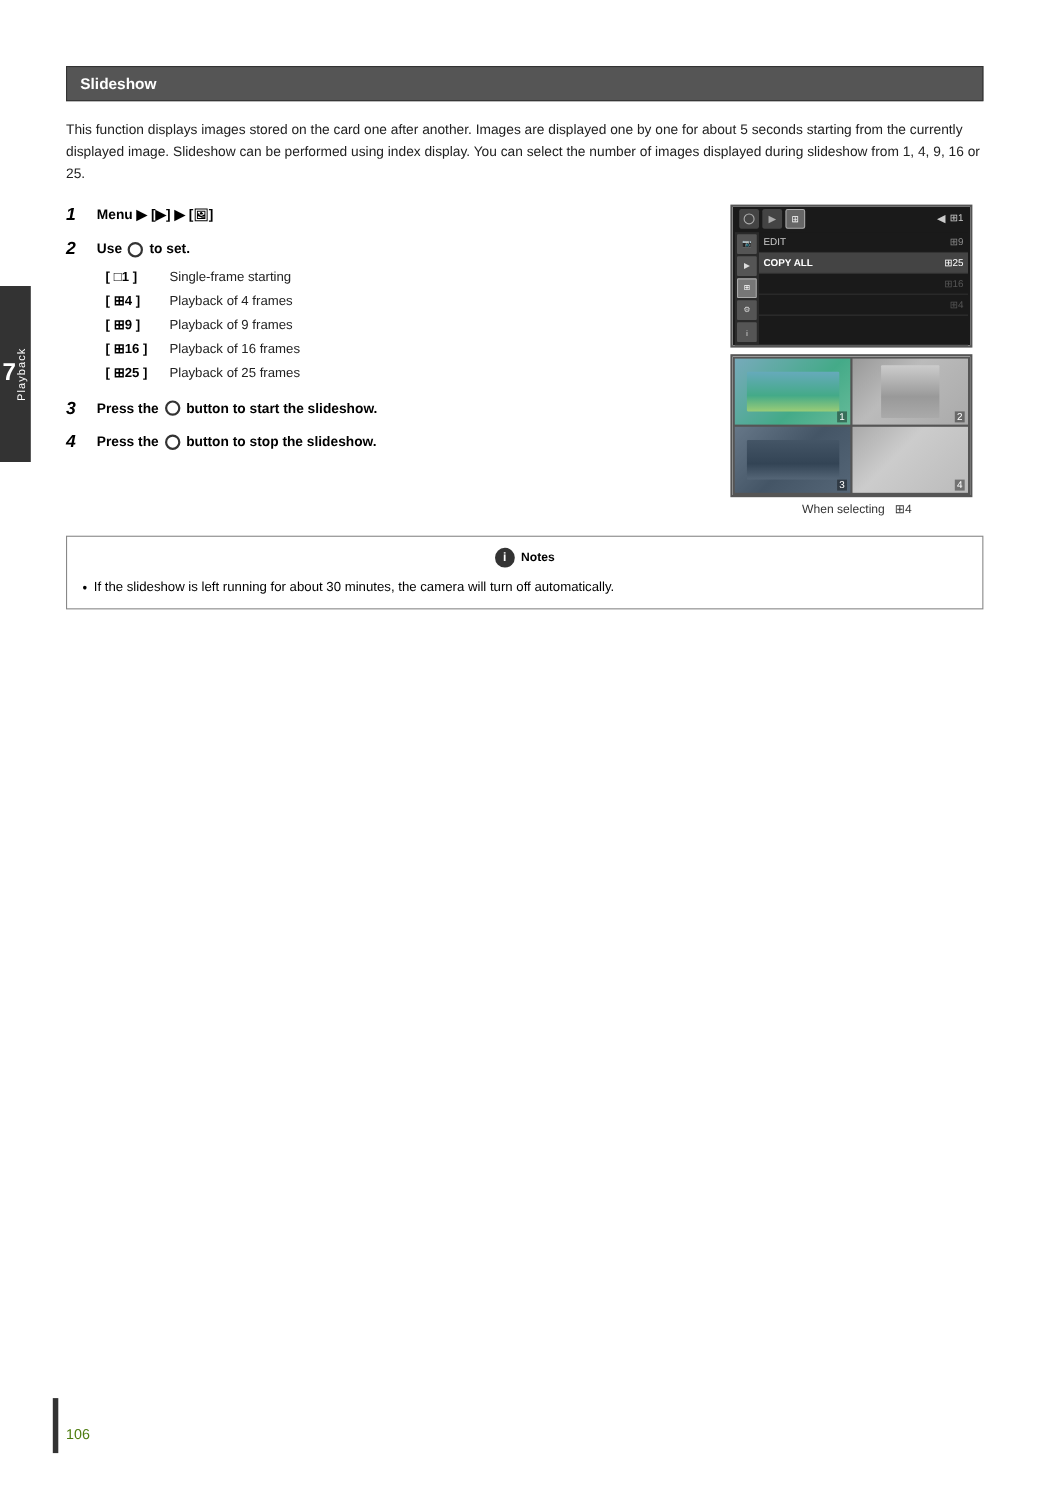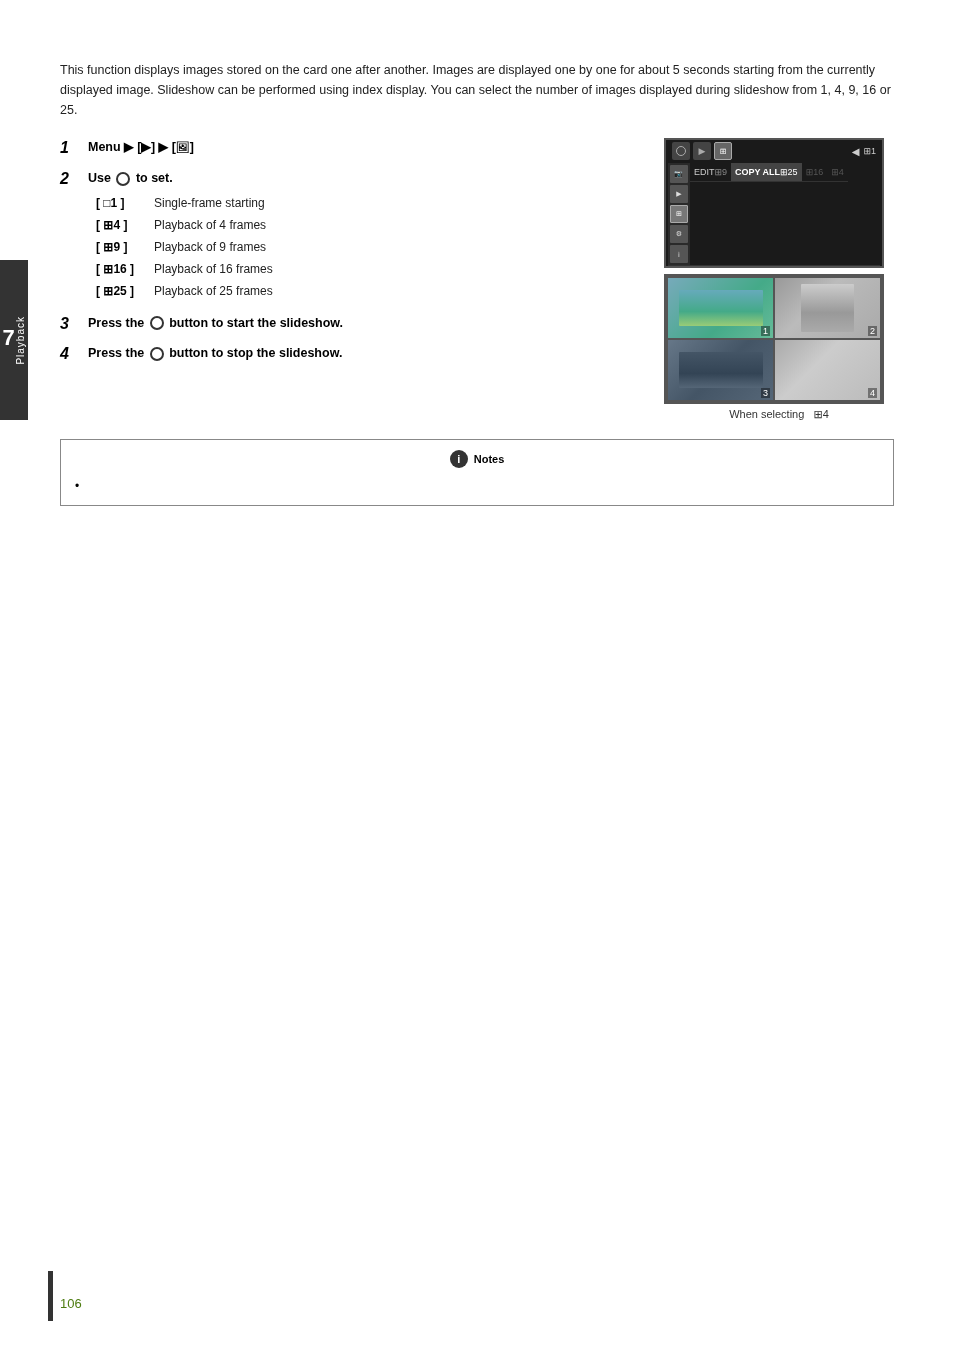--- a/index.html
+++ b/index.html
@@ -316,20 +316,23 @@
 
 <div class="page-container">
 
   <div class="chapter-tab">
     <div class="chapter-tab-number">7</div>
     <div class="chapter-tab-text">Playback</div>
   </div>
 
   <div class="content-area">
 
+    <div class="section-header">
+      <span>Slideshow</span>
+    </div>
 
     <p class="intro-text">This function displays images stored on the card one after another. Images are displayed one by one for about 5 seconds starting from the currently displayed image. Slideshow can be performed using index display. You can select the number of images displayed during slideshow from 1, 4, 9, 16 or 25.</p>
 
     <div class="steps-image-row">
 
       <div class="steps-col">
 
         <div class="step-item">
           <span class="step-number"><em>1</em></span>
           <div class="step-content">
@@ -411,21 +414,21 @@
             <div style="flex:1;display:flex;">
 
               <div style="width:22px;background:#2a2a2a;display:flex;flex-direction:column;gap:2px;padding:2px;">
                 <div style="width:18px;height:18px;background:#555;border-radius:1px;display:flex;align-items:center;justify-content:center;font-size:7px;color:#ddd;">📷</div>
                 <div style="width:18px;height:18px;background:#555;border-radius:1px;display:flex;align-items:center;justify-content:center;font-size:7px;color:#ddd;">▶</div>
                 <div style="width:18px;height:18px;background:#777;border-radius:1px;border:1px solid #aaa;display:flex;align-items:center;justify-content:center;font-size:7px;color:#fff;">⊞</div>
                 <div style="width:18px;height:18px;background:#555;border-radius:1px;display:flex;align-items:center;justify-content:center;font-size:7px;color:#ddd;">⚙</div>
                 <div style="width:18px;height:18px;background:#555;border-radius:1px;display:flex;align-items:center;justify-content:center;font-size:7px;color:#ddd;">ℹ</div>
               </div>
 
-              <div style="flex:1;display:flex;flex-direction:row;">
+              <div style="flex:1;display:flex;flex-direction:column;">
                 <div style="height:19px;display:flex;align-items:center;justify-content:space-between;padding:0 4px;border-bottom:1px solid #333;background:#1a1a1a;">
                   <span style="font-size:9px;color:#ccc;">EDIT</span>
                   <span style="font-size:9px;color:#888;">⊞9</span>
                 </div>
                 <div style="height:19px;display:flex;align-items:center;justify-content:space-between;padding:0 4px;border-bottom:1px solid #333;background:#444;">
                   <span style="font-size:9px;color:#fff;font-weight:bold;">COPY ALL</span>
                   <span style="font-size:9px;color:#fff;">⊞25</span>
                 </div>
                 <div style="height:19px;display:flex;align-items:center;justify-content:space-between;padding:0 4px;border-bottom:1px solid #333;background:#1a1a1a;">
                   <span style="font-size:9px;color:#555;"></span>
@@ -481,20 +484,21 @@
     <div class="notes-box">
       <div class="notes-header">
         <div class="notes-icon">
           <span>i</span>
         </div>
         <span class="notes-title">Notes</span>
       </div>
       <div class="notes-content">
         <div class="note-bullet">
           <span class="note-bullet-dot">•</span>
+          <span>If the slideshow is left running for about 30 minutes, the camera will turn off automatically.</span>
         </div>
       </div>
     </div>
 
   </div>
 
   <div class="page-bar"></div>
 
   <div class="page-number">106</div>
 

